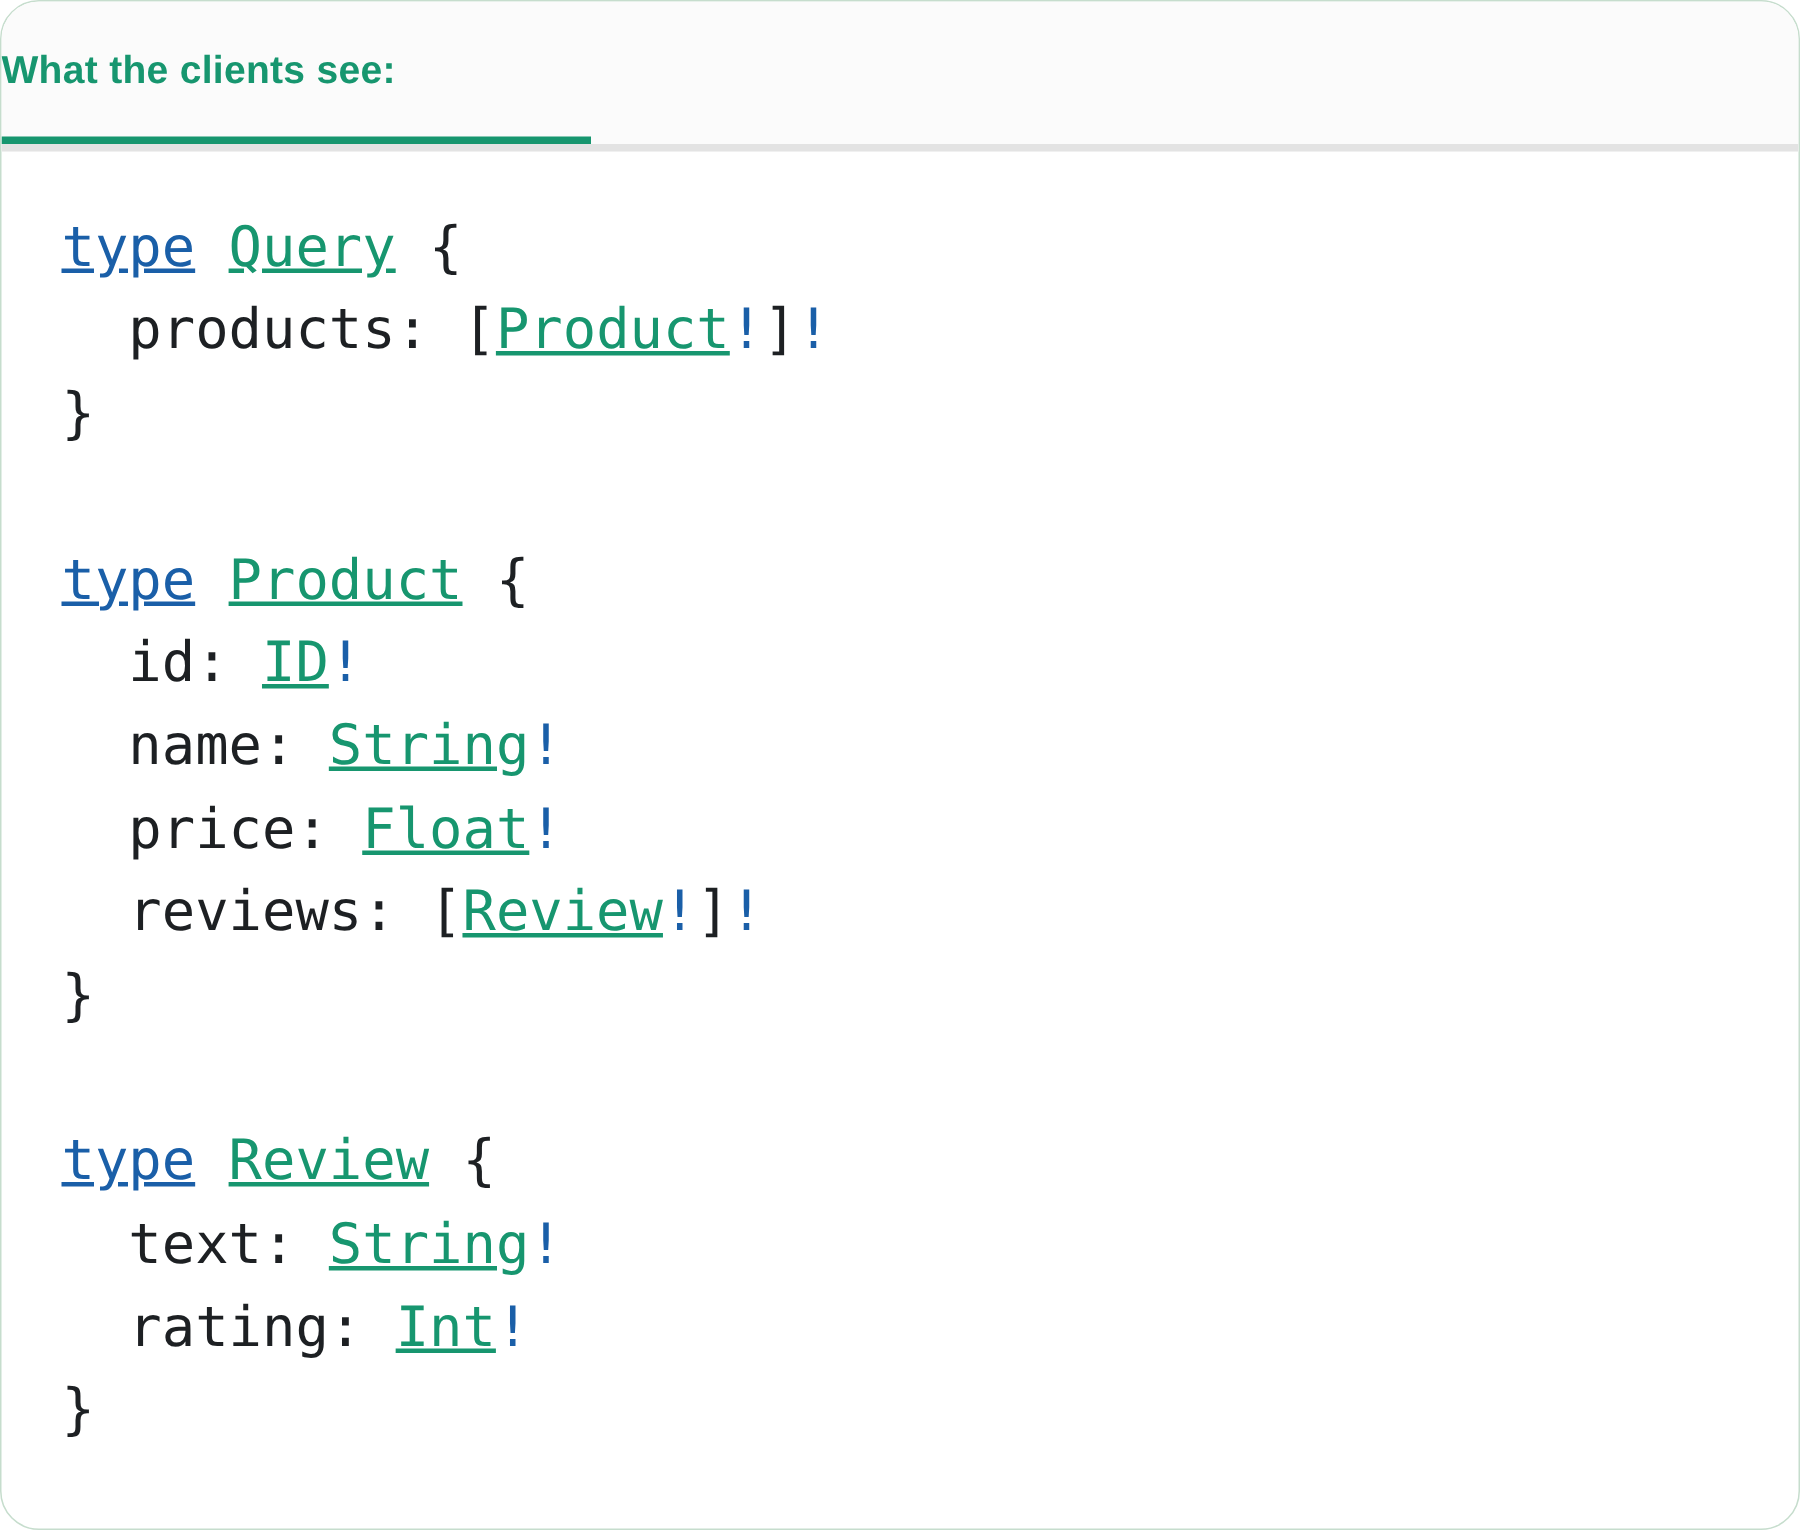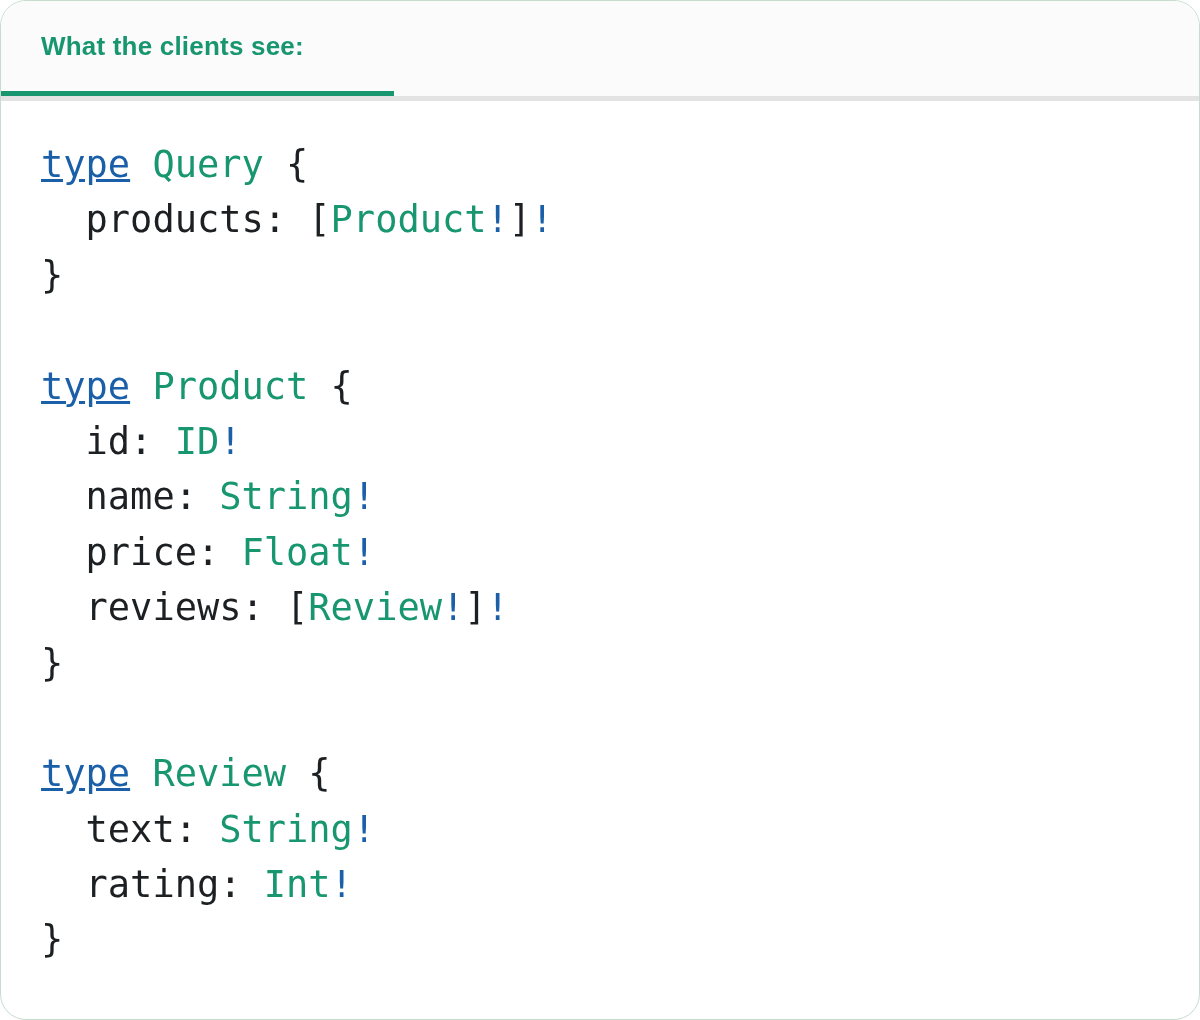--- a/index.html
+++ b/index.html
@@ -29,21 +29,20 @@
     box-sizing: content-box;
   }
   .tab {
     position: absolute;
     left: 0;
     top: 0;
     width: 393px;
     height: 95px;
     display: flex;
     align-items: center;
-    padding-left: 40px;
     box-sizing: border-box;
     border-bottom: 5px solid var(--accent_teal, #17966f);
     cursor: pointer;
   }
   .tab-label {
     color: var(--accent_teal, #17966f);
     font-size: 26px;
     font-weight: 600;
     letter-spacing: 0.2px;
     white-space: nowrap;
@@ -53,21 +52,21 @@
     padding: 36px 40px 0 40px;
     font-family: "DejaVu Sans Mono", "Liberation Mono", monospace;
     font-size: 37px;
     line-height: 55.4px;
     white-space: pre;
     color: var(--plain_dark, #1d2023);
   }
   .code-line { height: 55.4px; }
   .tok-plain   { color: var(--plain_dark, #1d2023); }
   .tok-keyword { color: var(--keyword_blue, #1a5fa8); text-decoration: underline; }
-  .tok-type    { color: var(--accent_teal, #17966f); }
+  .tok-type    { color: var(--accent_teal, #17966f); text-decoration: underline; }
   .tok-bang    { color: var(--keyword_blue, #1a5fa8); }
 </style>
 </head>
 <body>
 
 <div class="card">
   <div class="tab-bar">
     <div class="tab">
       <span class="tab-label">What the clients see:</span>
     </div>

